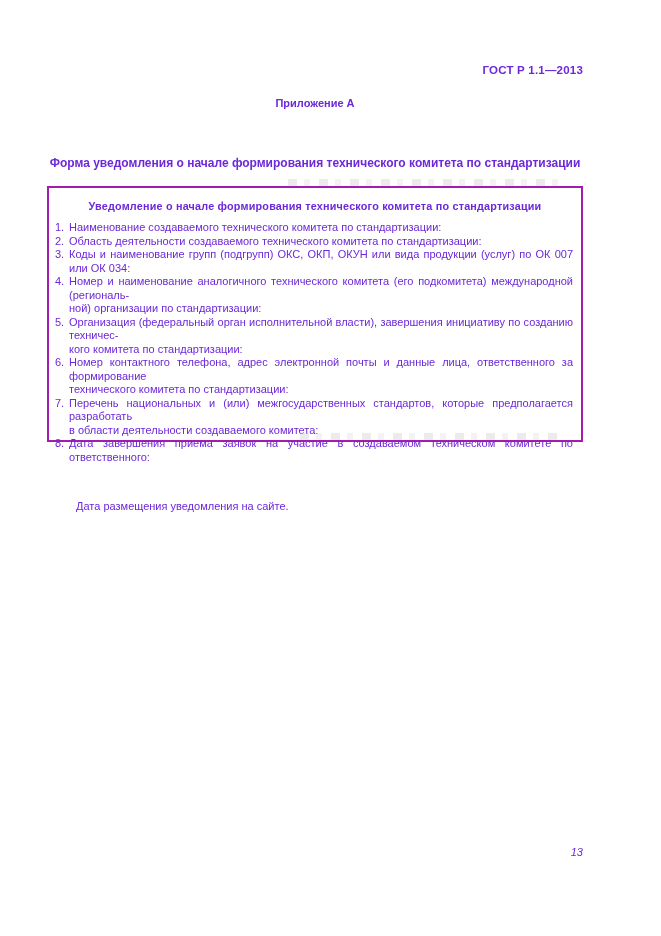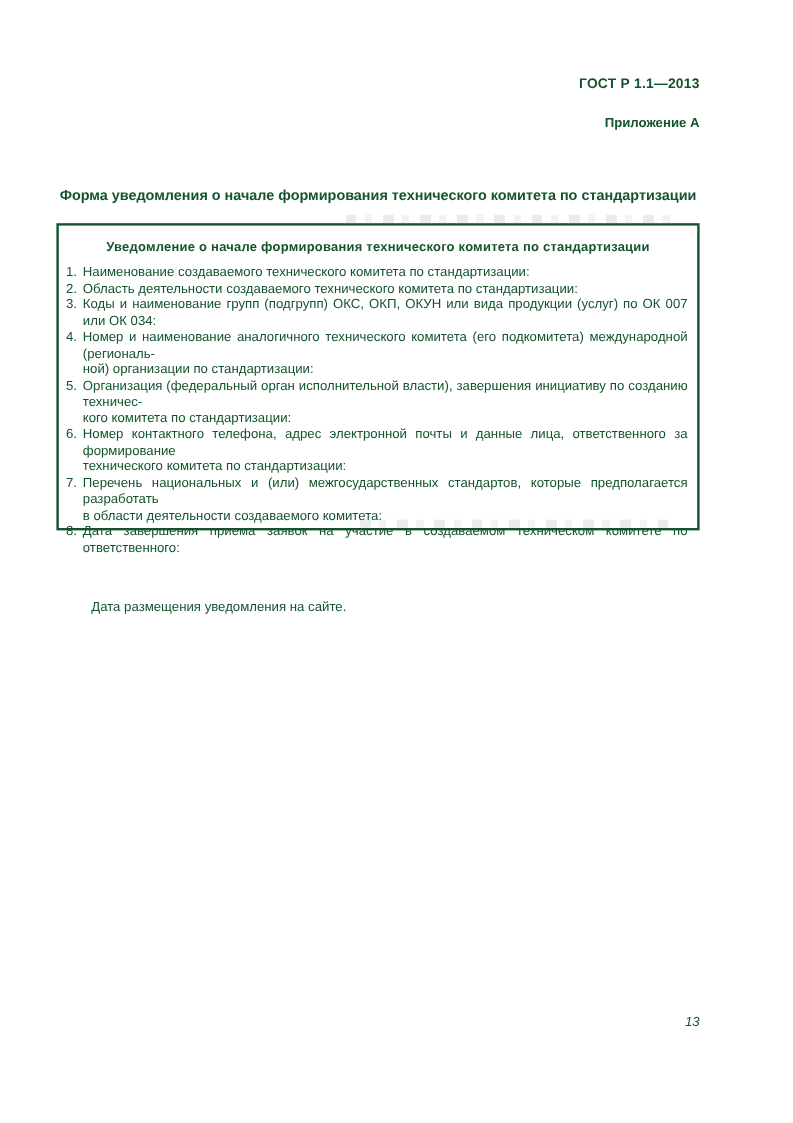--- a/index.html
+++ b/index.html
@@ -7,59 +7,59 @@
     padding: 0;
     background: #e8e8e8;
   }
   .page {
     position: relative;
     width: 661px;
     height: 936px;
     margin: 0 auto;
     background: #ffffff;
     font-family: "Liberation Sans", "DejaVu Sans", sans-serif;
-    color: #14532d;
+    color: #6d28d9;
     overflow: hidden;
   }
   .gost-header {
     position: absolute;
     top: 64px;
     left: 47px;
     width: 536px;
     text-align: right;
     font-size: 11.5px;
     font-weight: bold;
     letter-spacing: 0.2px;
   }
   .appendix-block {
     position: absolute;
     top: 96px;
     left: 47px;
     width: 536px;
-    text-align: right;
+    text-align: center;
     font-size: 11px;
     font-weight: bold;
     line-height: 15px;
   }
   .form-title {
     position: absolute;
     top: 156px;
     left: 30px;
     width: 570px;
     text-align: center;
     font-size: 12px;
     font-weight: bold;
   }
   .notice-box {
     position: absolute;
     top: 186px;
     left: 47px;
     width: 536px;
     height: 256px;
-    border: 2px solid #14532d;
+    border: 2px solid #a21caf;
     box-sizing: border-box;
     background: #ffffff;
   }
   .notice-box-title {
     margin-top: 12px;
     padding: 0 20px;
     text-align: center;
     font-size: 10.8px;
     font-weight: bold;
     letter-spacing: 0.2px;

